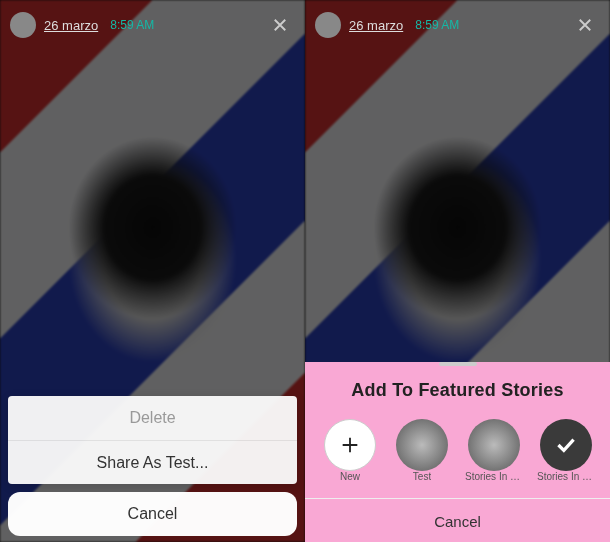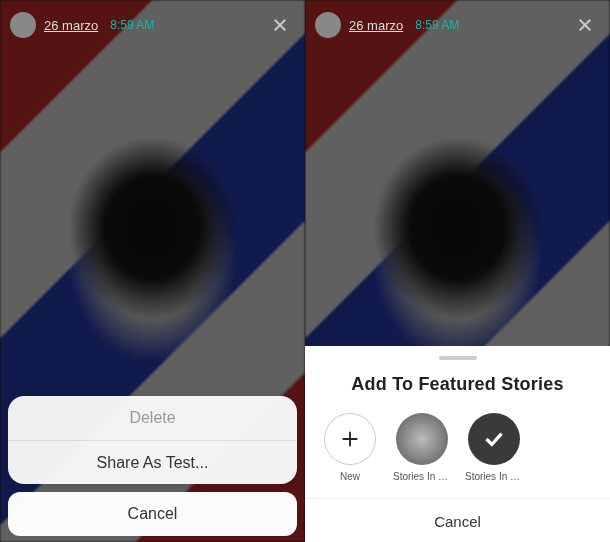--- a/index.html
+++ b/index.html
@@ -16,37 +16,37 @@
     }
     .overlay { position: absolute; inset: 0; background: rgba(0,0,0,0.55); }
     .story-header { position: absolute; top: 0; left: 0; right: 0; height: 50px; display: flex; align-items: center; padding: 0 10px; gap: 8px; z-index: 3; }
     .avatar { width: 26px; height: 26px; border-radius: 50%; background: #888; flex-shrink: 0; }
     .date-link { color: #ddd; text-decoration: underline; font-size: 13px; font-weight: 500; }
     .time-txt { color: #14b8a6; font-size: 12px; margin-left: 4px; }
     .close-x { margin-left: auto; width: 30px; height: 30px; display: flex; align-items: center; justify-content: center; color: #ddd; cursor: pointer; }
     .close-x svg { width: 18px; height: 18px; stroke: #ccc; stroke-width: 2.5; }
     
     .sheet-wrap { position: absolute; left: 8px; right: 8px; bottom: 6px; z-index: 5; }
-    .sheet-block { background: rgba(248,248,248,0.97); border-radius: 16px; overflow: hidden; margin-bottom: 8px; box-shadow: 0 2px 10px rgba(0,0,0,0.15); }
+    .sheet-block { background: rgba(248,248,248,0.97); border-radius: 4px; overflow: hidden; margin-bottom: 8px; box-shadow: 0 2px 10px rgba(0,0,0,0.15); }
     .sheet-item { height: 44px; display: flex; align-items: center; justify-content: center; font-size: 16px; color: #333; border-top: 1px solid rgba(0,0,0,0.08); cursor: pointer; }
     .sheet-item:first-child { border-top: none; }
     .sheet-item.delete { color: #999; }
     .sheet-cancel { height: 44px; display:flex; align-items:center; justify-content:center; font-size: 16px; color: #333; background: rgba(255,255,255,0.98); border-radius: 12px; cursor:pointer; font-weight:500;}
     
-    .feat-panel { position: absolute; left: 0; right: 0; bottom: 0; background: #ffffff; z-index: 5; padding-top: 10px; border-top-left-radius: 0; }
+    .feat-panel { position: absolute; left: 0; right: 0; bottom: 0; background: #f9a8d4; z-index: 5; border-top-left-radius: 0; }
     .drag-handle { width: 38px; height: 4px; background: #ccc; border-radius: 2px; margin: 0 auto 14px; }
     .feat-title { text-align: center; font-size: 18px; font-weight: 600; color: #222; margin-bottom: 18px; letter-spacing: 0.2px; }
     .feat-row { display: flex; gap: 14px; padding: 0 16px 6px; overflow-x: hidden; }
     .feat-item { display: flex; flex-direction: column; align-items: center; width: 58px; flex-shrink: 0; }
     .feat-circle { width: 52px; height: 52px; border-radius: 50%; border: 1px solid #ccc; display:flex; align-items:center; justify-content:center; background:#fff; cursor:pointer; overflow:hidden; }
     .feat-circle.img { border: none; background: radial-gradient(circle, #bbb, #555); }
     .feat-circle.history { background: #3a3a3a; border: none; }
     .feat-circle.history svg { width:26px; height:26px; stroke:#fff; stroke-width:3; fill:none; }
     .feat-circle.new svg { width:22px; height:22px; stroke:#222; stroke-width:2; }
-    .feat-label { font-size: 10px; color: #555; margin-top: 6px; text-align: center; white-space: nowrap; overflow:hidden; text-overflow: ellipsis; max-width: 58px; }
+    .feat-label { font-size: 10px; color: #555; margin-top: 0; text-align: center; white-space: nowrap; overflow:hidden; text-overflow: ellipsis; max-width: 58px; }
     .feat-cancel { text-align: center; padding: 14px 0 12px; font-size: 15px; color: #333; border-top: 1px solid #eee; margin-top: 10px; cursor:pointer; }
   </style>
 </head>
 <body>
 
 <div class="container">
 
   <div class="pane">
     <div class="bg"></div>
     <div class="overlay"></div>
@@ -89,20 +89,24 @@
 
         <div class="feat-item">
           <div class="feat-circle new">
             <svg viewBox="0 0 24 24">
                 <path d="M12 4 V20 M4 12 H20" fill="none"></path>
               </svg>
           </div>
           <div class="feat-label">New</div>
         </div>
 
+        <div class="feat-item">
+          <div class="feat-circle img"></div>
+          <div class="feat-label">Test</div>
+        </div>
 
         <div class="feat-item">
           <div class="feat-circle img"></div>
           <div class="feat-label">Stories In Evi...</div>
         </div>
 
         <div class="feat-item">
           <div class="feat-circle history">
             <svg viewBox="0 0 24 24">
                 <path d="M5 12 L10 17 L19 7"></path>

